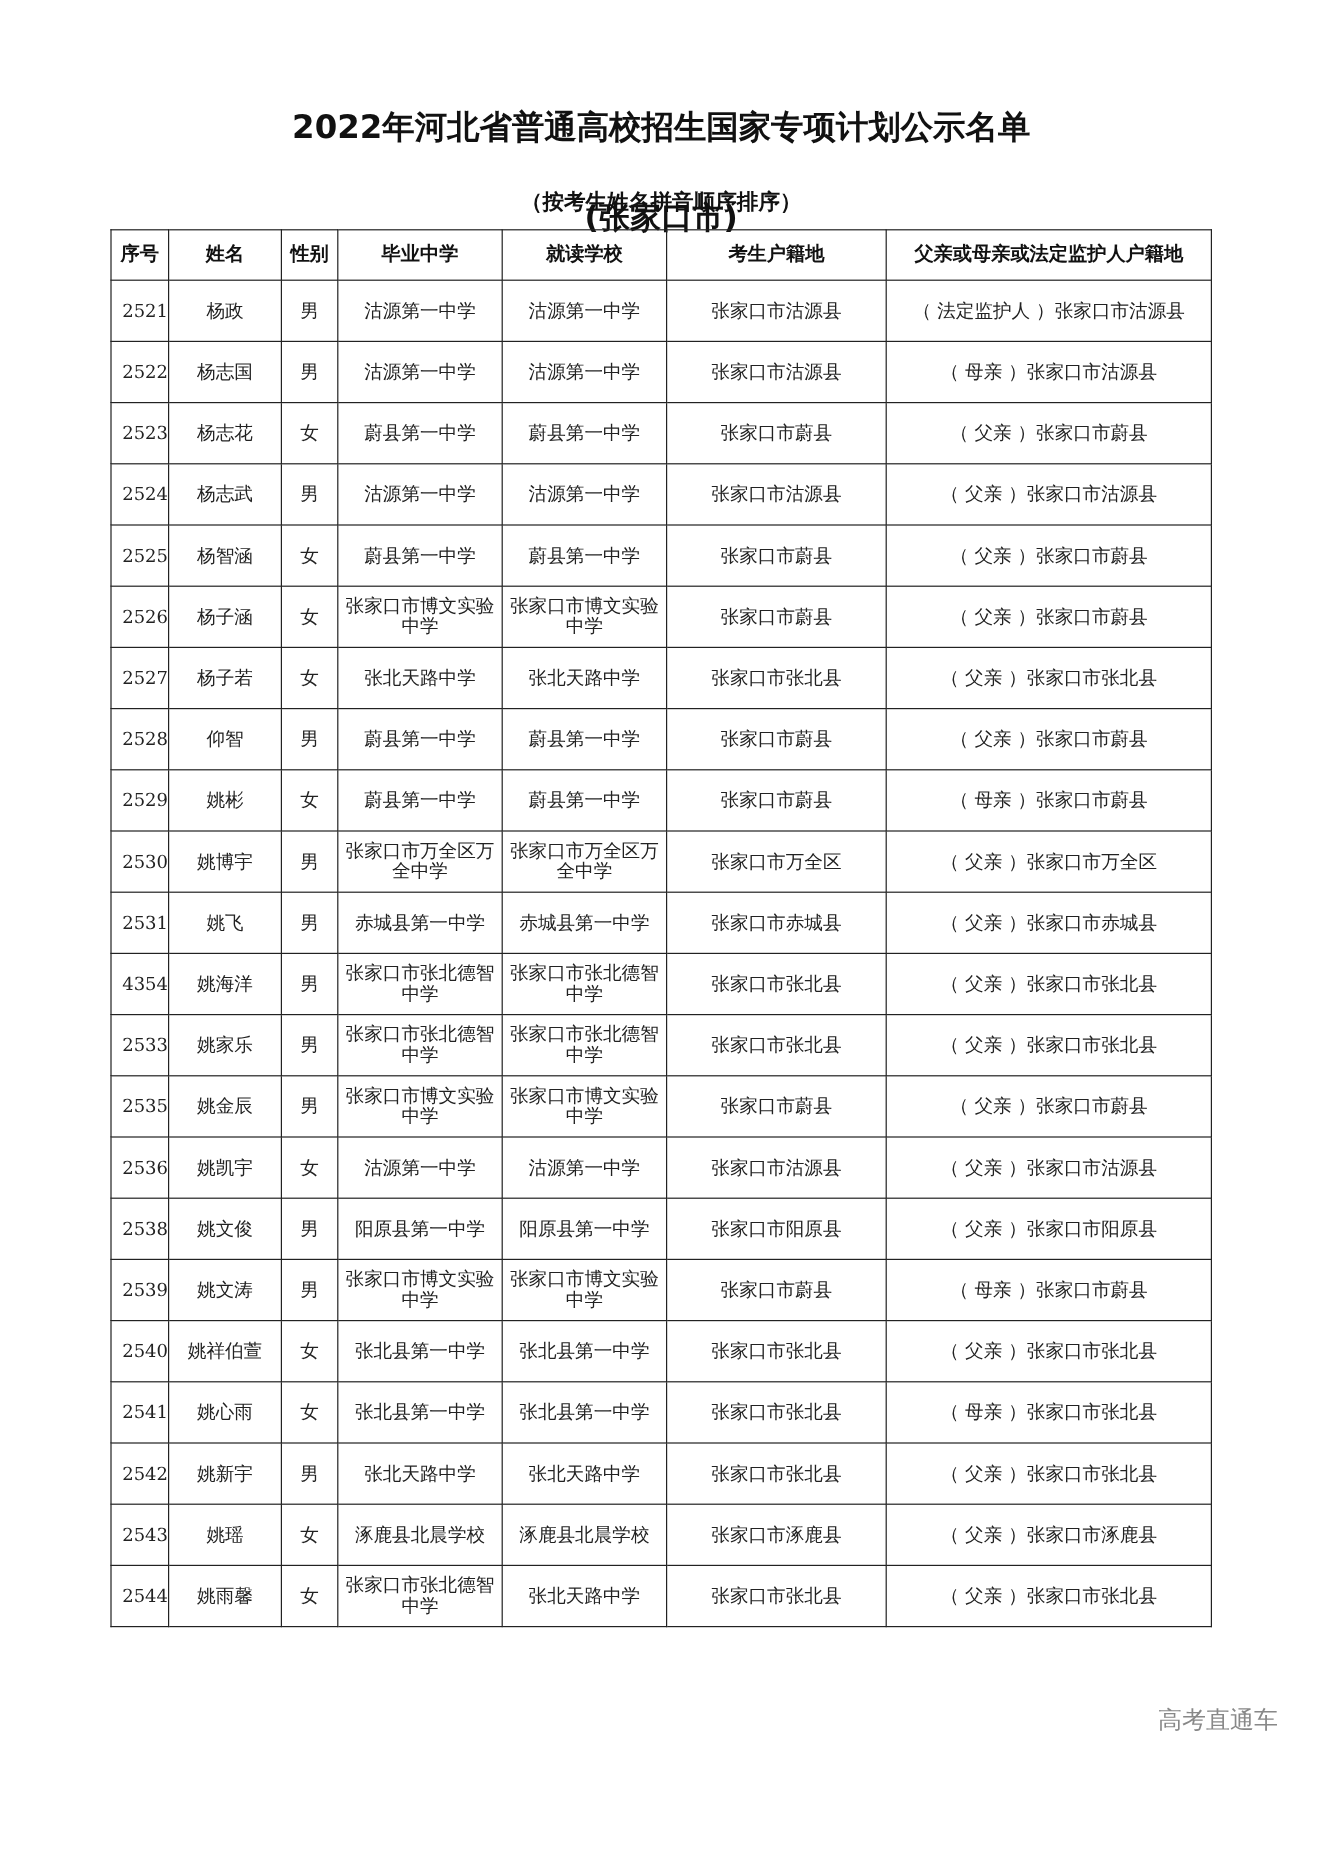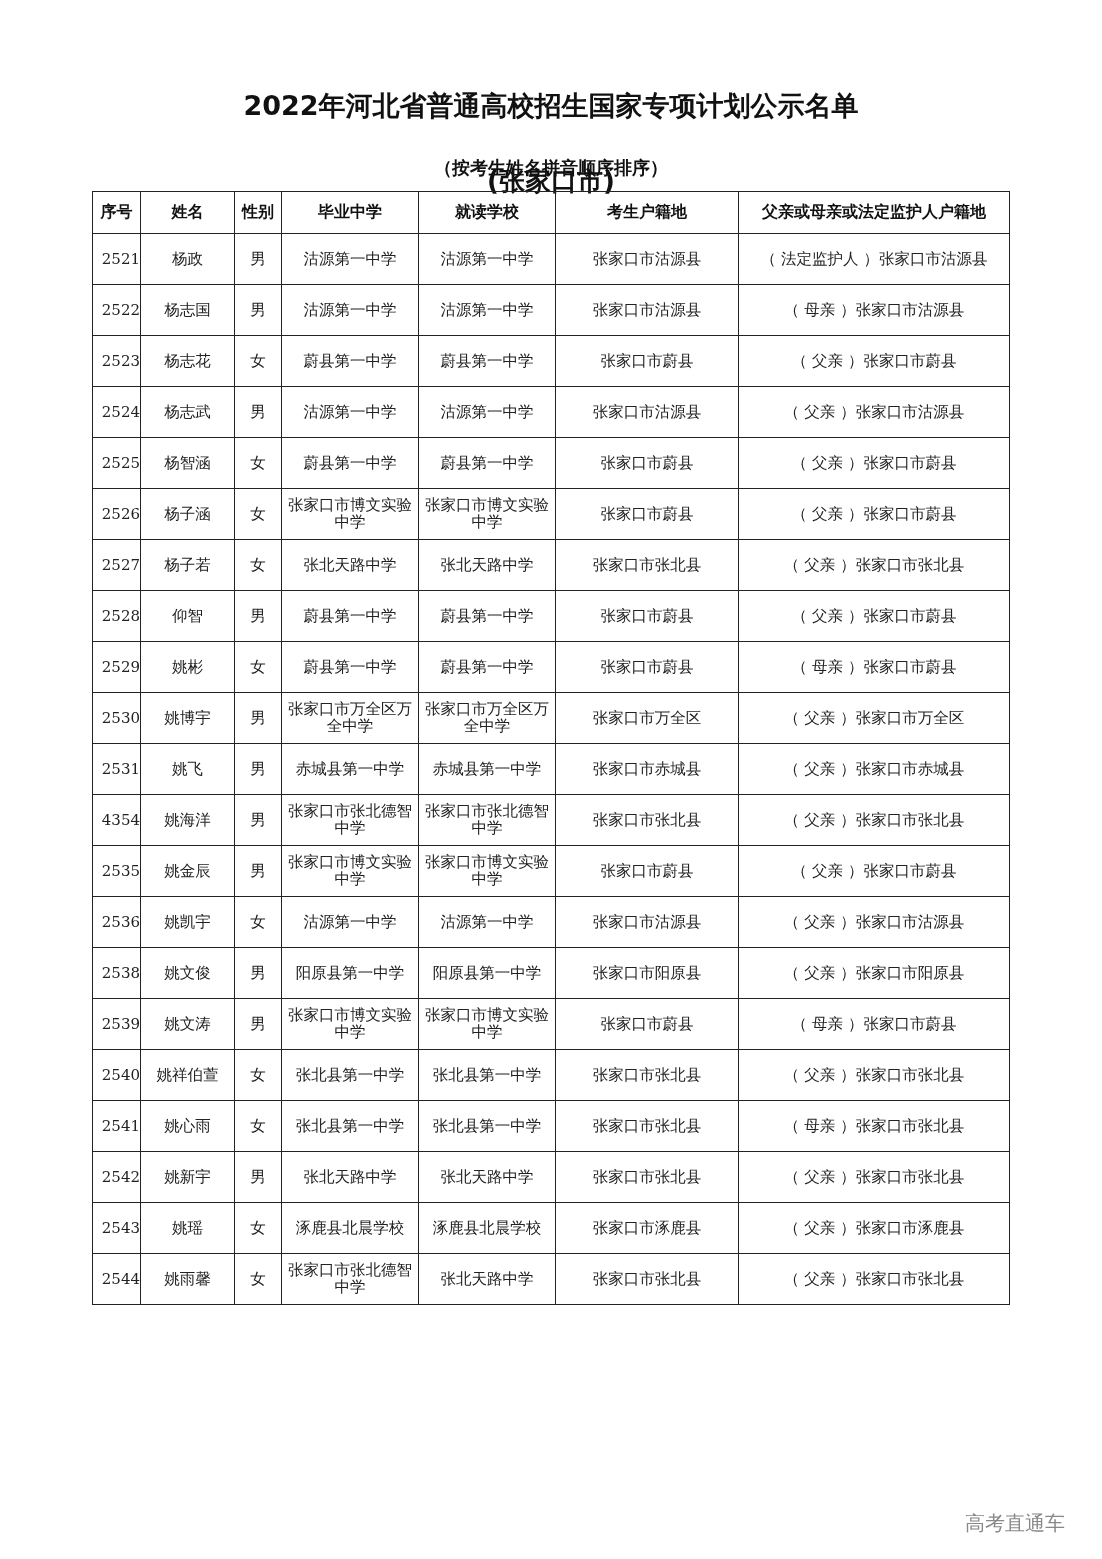--- a/index.html
+++ b/index.html
@@ -6,21 +6,21 @@
   body { width:1102px; height:1559px; position:relative; overflow:hidden; font-family:"DejaVu Serif", serif; color:#111; }
   .title { position:absolute; left:0; width:1102px; text-align:center; font-family:"DejaVu Sans", sans-serif; font-weight:bold; color:#111; }
   .t1 { top:88px; font-size:27px; letter-spacing:0px; }
   .t2 { top:124px; font-size:26px;margin-top:40px; }
   .t3 { top:156px; font-size:18px; }
   table { position:absolute; left:92px; top:191px; border-collapse:collapse; table-layout:fixed; width:917px; }
   th, td { border:1.5px solid #222; text-align:center; vertical-align:middle; padding:0 3px; }
   th { height:41px; font-family:"DejaVu Sans", sans-serif; font-weight:bold; font-size:16px; }
   td { height:50px; font-size:15.5px; line-height:17px; color:#222; }
   td.num { font-size:15px; padding:0;text-align:right; }
-  .watermark { position:absolute; left:965px; top:1510px; font-family:"DejaVu Sans", sans-serif; font-size:20px; color:#888; }
+  .watermark { position:absolute; left:965px; top:1420px; font-family:"DejaVu Sans", sans-serif; font-size:20px; color:#888; }
 </style>
 </head>
 <body>
 
 <div class="title t1">2022年河北省普通高校招生国家专项计划公示名单</div>
 <div class="title t2">(张家口市)</div>
 <div class="title t3">（按考生姓名拼音顺序排序）</div>
 
 <table>
   <colgroup>
@@ -146,20 +146,29 @@
       <tr>
         <td class="num">4354</td>
         <td>姚海洋</td>
         <td>男</td>
         <td>张家口市张北德智中学</td>
         <td>张家口市张北德智中学</td>
         <td>张家口市张北县</td>
         <td>（ 父亲 ）张家口市张北县</td>
       </tr>
       <tr>
+        <td class="num">2533</td>
+        <td>姚家乐</td>
+        <td>男</td>
+        <td>张家口市张北德智中学</td>
+        <td>张家口市张北德智中学</td>
+        <td>张家口市张北县</td>
+        <td>（ 父亲 ）张家口市张北县</td>
+      </tr>
+      <tr>
         <td class="num">2535</td>
         <td>姚金辰</td>
         <td>男</td>
         <td>张家口市博文实验中学</td>
         <td>张家口市博文实验中学</td>
         <td>张家口市蔚县</td>
         <td>（ 父亲 ）张家口市蔚县</td>
       </tr>
       <tr>
         <td class="num">2536</td>

